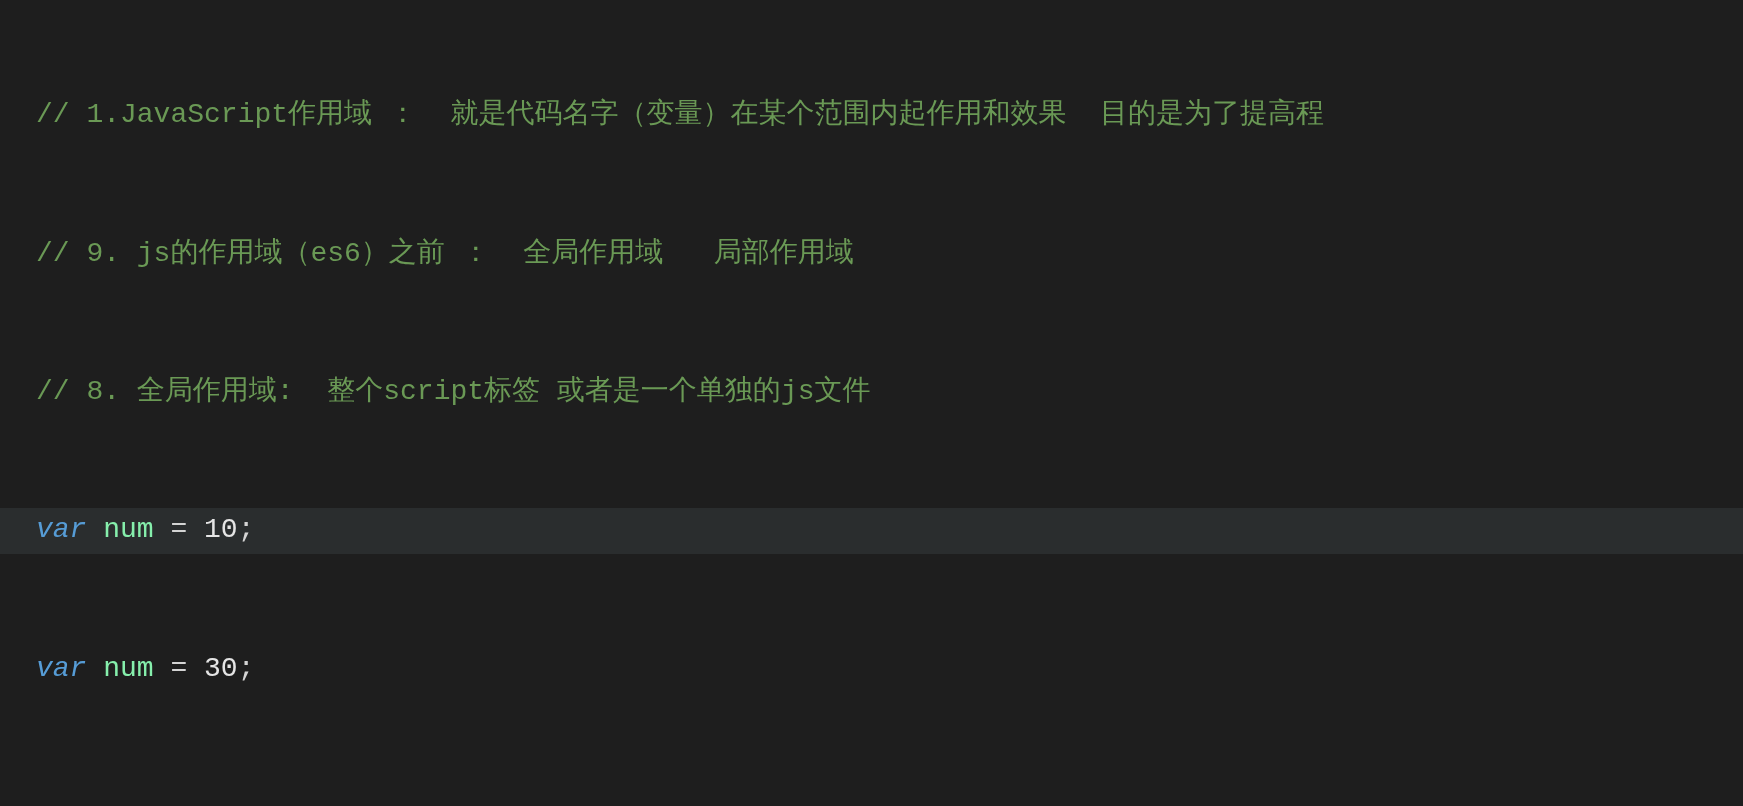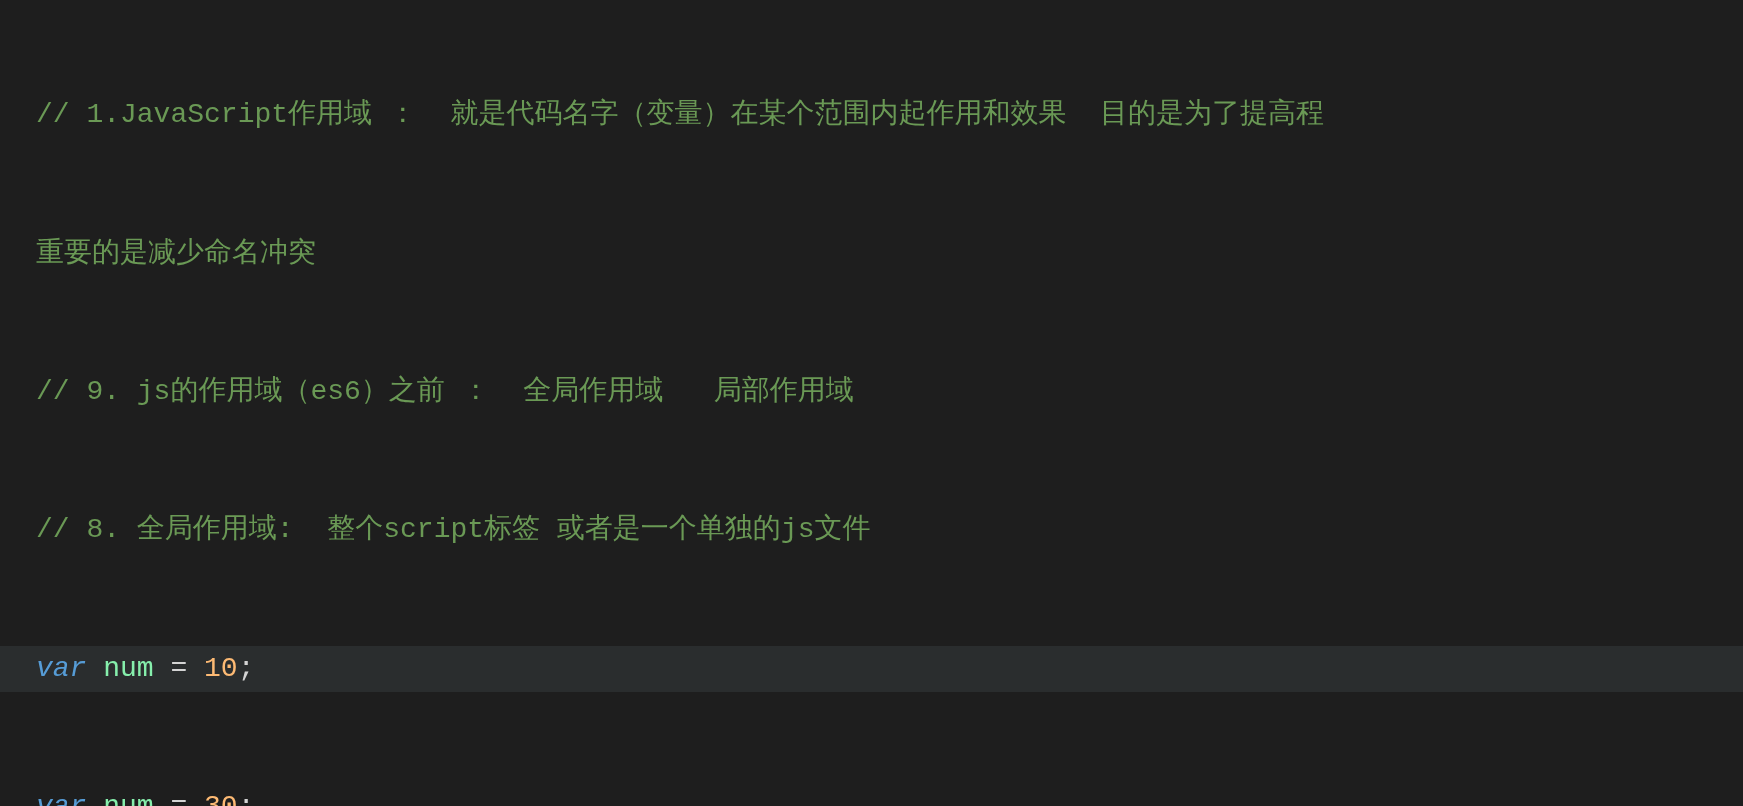--- a/index.html
+++ b/index.html
@@ -34,35 +34,34 @@
       color: #6a9955;
     }
     .keyword {
       color: #569cd6;
       font-style: italic;
     }
     .variable {
       color: #86efac;
     }
     .number {
-      color: #fdba74;
+      color: #e5e5e5;
     }
     .punctuation {
       color: #d4d4d4;
     }
     .operator {
       color: #d4d4d4;
     }
   </style>
 </head>
 <body>
 
 <div class="editor">
   <div class="line"><span class="comment">// 1.JavaScript作用域 ：  就是代码名字（变量）在某个范围内起作用和效果  目的是为了提高程</span></div>
-  <div class="line"><span class="comment">重要的是减少命名冲突</span></div>
   <div class="line"><span class="comment">// 9. js的作用域（es6）之前 ：  全局作用域   局部作用域</span></div>
   <div class="line"><span class="comment">// 8. 全局作用域:  整个script标签 或者是一个单独的js文件</span></div>
   <div class="line highlighted"><span class="keyword">var</span><span class="variable"> num </span><span class="operator">= </span><span class="number">10</span><span class="punctuation">;</span></div>
   <div class="line"><span class="keyword">var</span><span class="variable"> num </span><span class="operator">= </span><span class="number">30</span><span class="punctuation">;</span></div>
   
   
   
   
   
   

